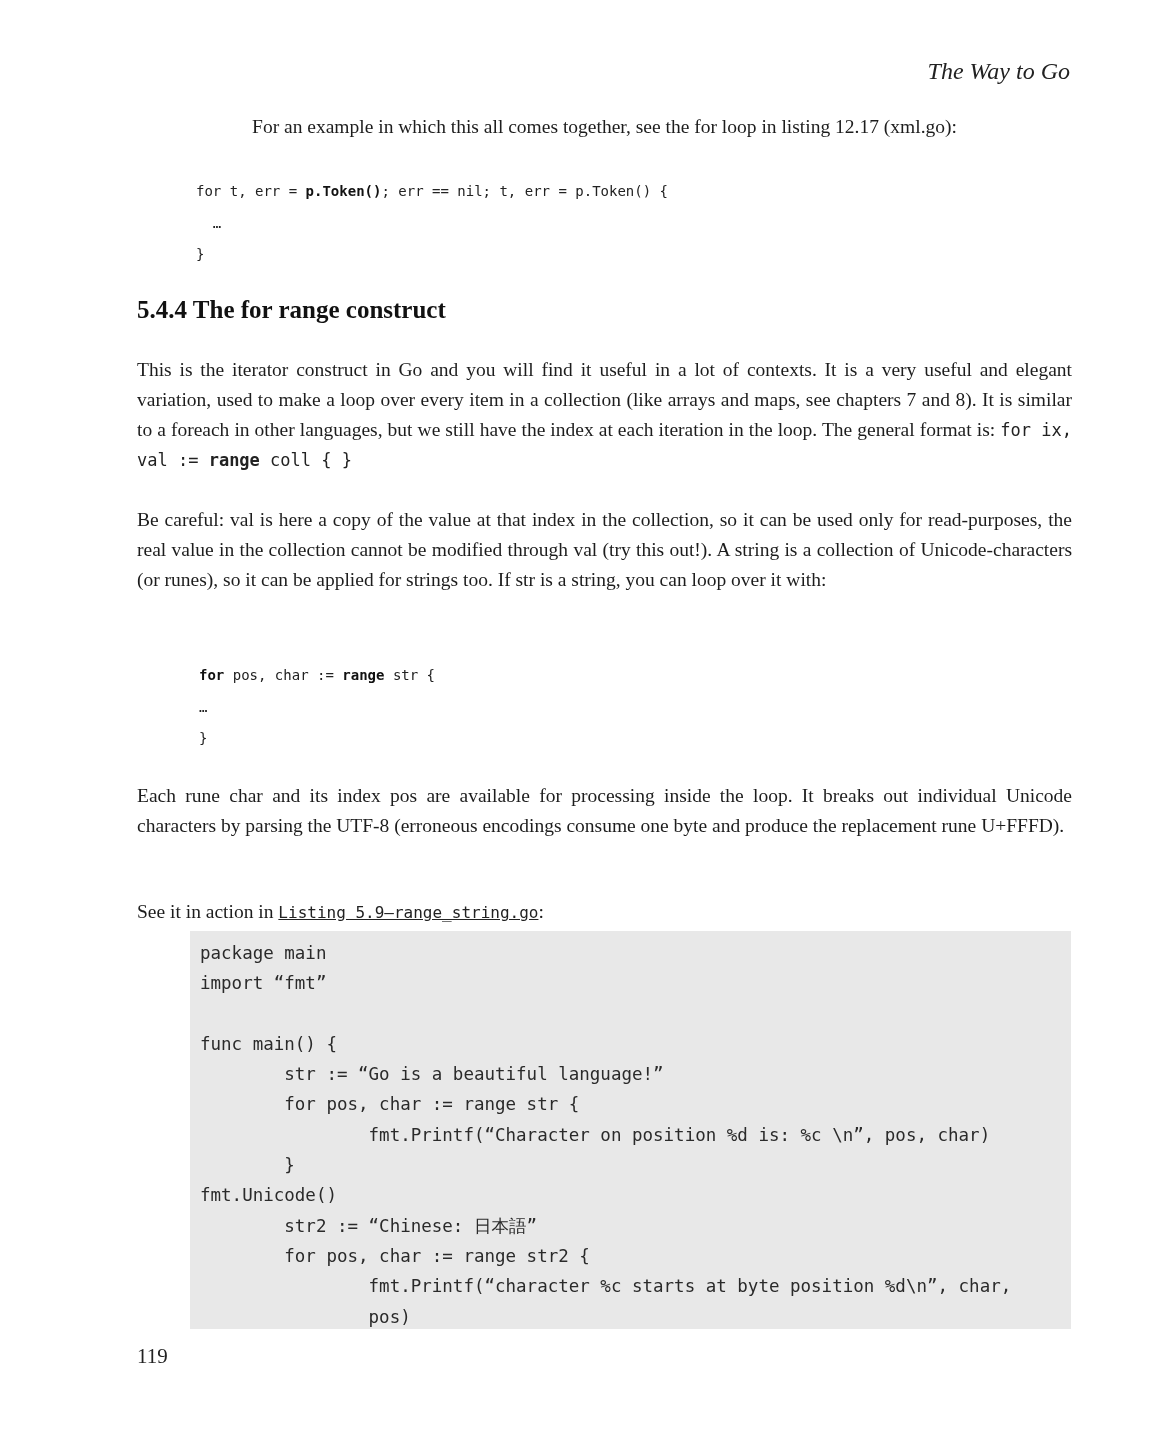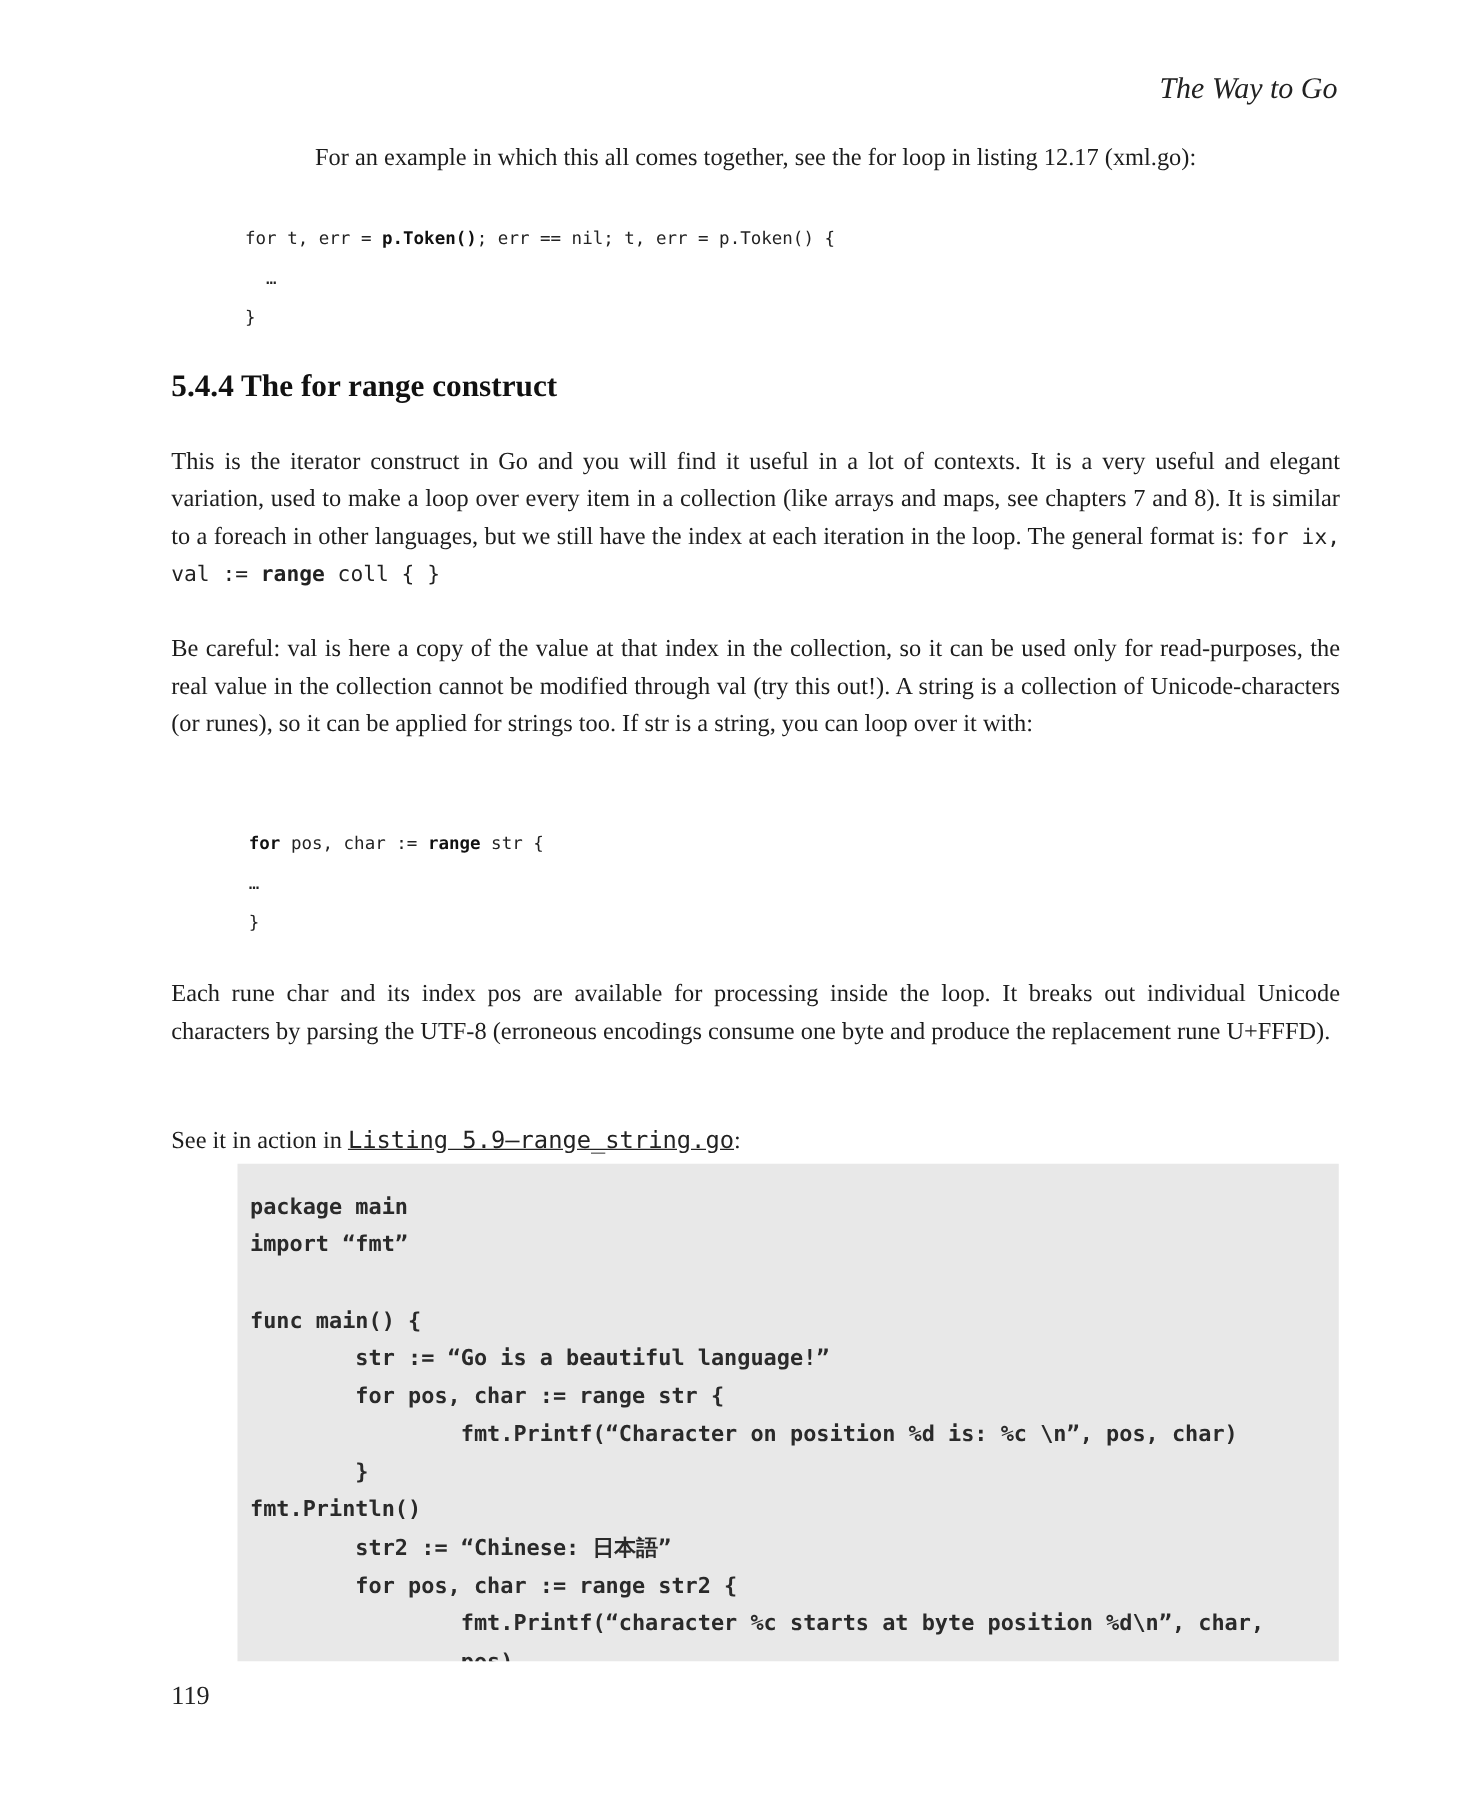--- a/index.html
+++ b/index.html
@@ -51,33 +51,32 @@
     font-family: "DejaVu Sans Mono", monospace;
     font-size: 17px;
     white-space: normal;
     color: #222;
   }
   .inline-code b { font-weight: bold; }
 
   .listing-ref { left: 137px; font-size: 19.5px; line-height: 28px; }
   .listing-link {
     font-family: "DejaVu Sans Mono", monospace;
-    font-size: 19px;
+    font-size: 16px;
     text-decoration: underline;
     color: #222;
     cursor: pointer;
   }
 
   .gray-code-block {
     left: 190px; top: 931px;
     width: 881px; height: 398px;
     background: #e8e8e8;
-    padding: 20px 0 0 10px;
+    padding: 7px 0 0 10px;
     overflow: hidden;
-    font-weight: bold;
   }
   .gcode-line {
     font-family: "DejaVu Sans Mono", monospace;
     font-size: 17.5px;
     line-height: 30.3px;
     white-space: pre;
     color: #2a2a2a;
   }
 
   .page-number {
@@ -117,20 +116,20 @@
 
 <div class="abs gray-code-block">
     <div class="gcode-line">package main</div>
     <div class="gcode-line">import “fmt”</div>
     <div class="gcode-line">&nbsp;</div>
     <div class="gcode-line">func main() {</div>
     <div class="gcode-line">        str := “Go is a beautiful language!”</div>
     <div class="gcode-line">        for pos, char := range str {</div>
     <div class="gcode-line">                fmt.Printf(“Character on position %d is: %c \n”, pos, char)</div>
     <div class="gcode-line">        }</div>
-    <div class="gcode-line">fmt.Println()</div>
+    <div class="gcode-line">fmt.Unicode()</div>
     <div class="gcode-line">        str2 := “Chinese: 日本語”</div>
     <div class="gcode-line">        for pos, char := range str2 {</div>
     <div class="gcode-line">                fmt.Printf(“character %c starts at byte position %d\n”, char,</div>
     <div class="gcode-line">                pos)</div>
   </div>
 
 <div class="abs page-number">119</div>
 
 </body></html>

